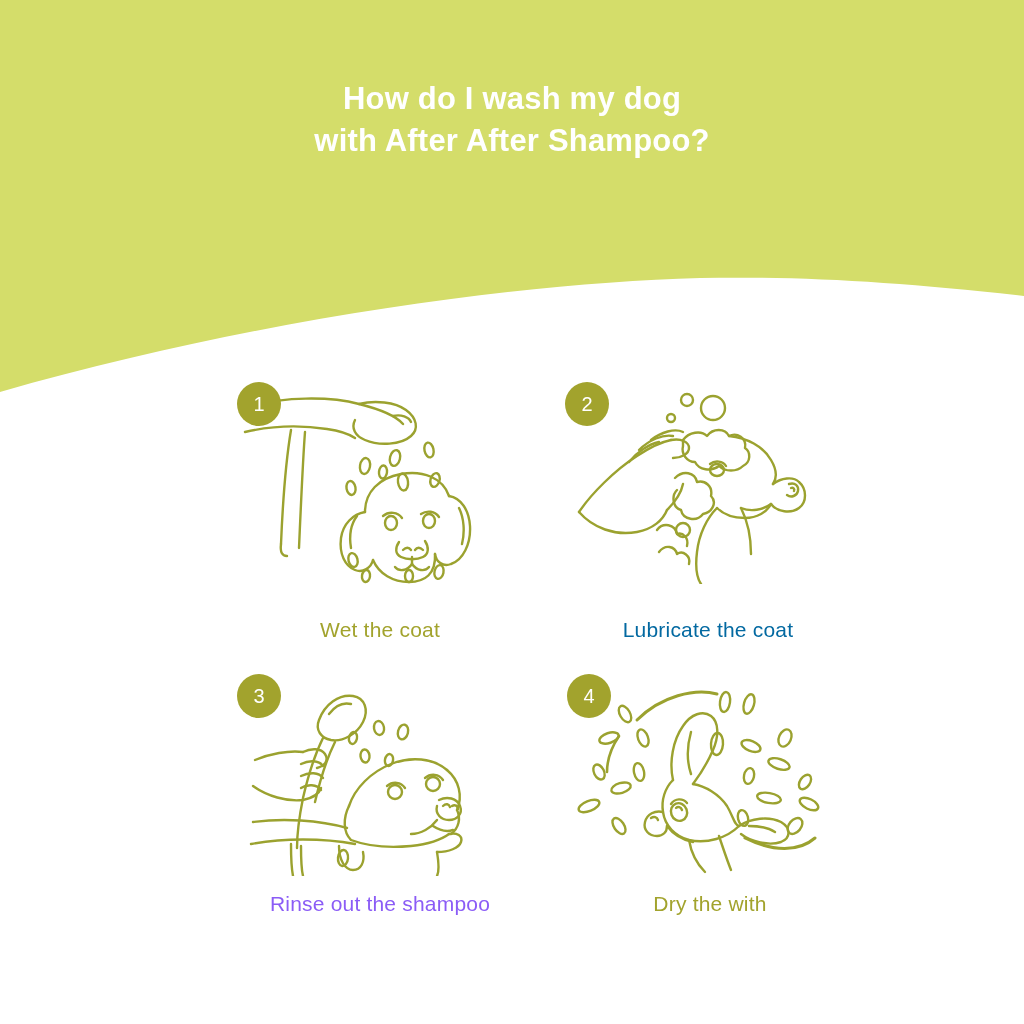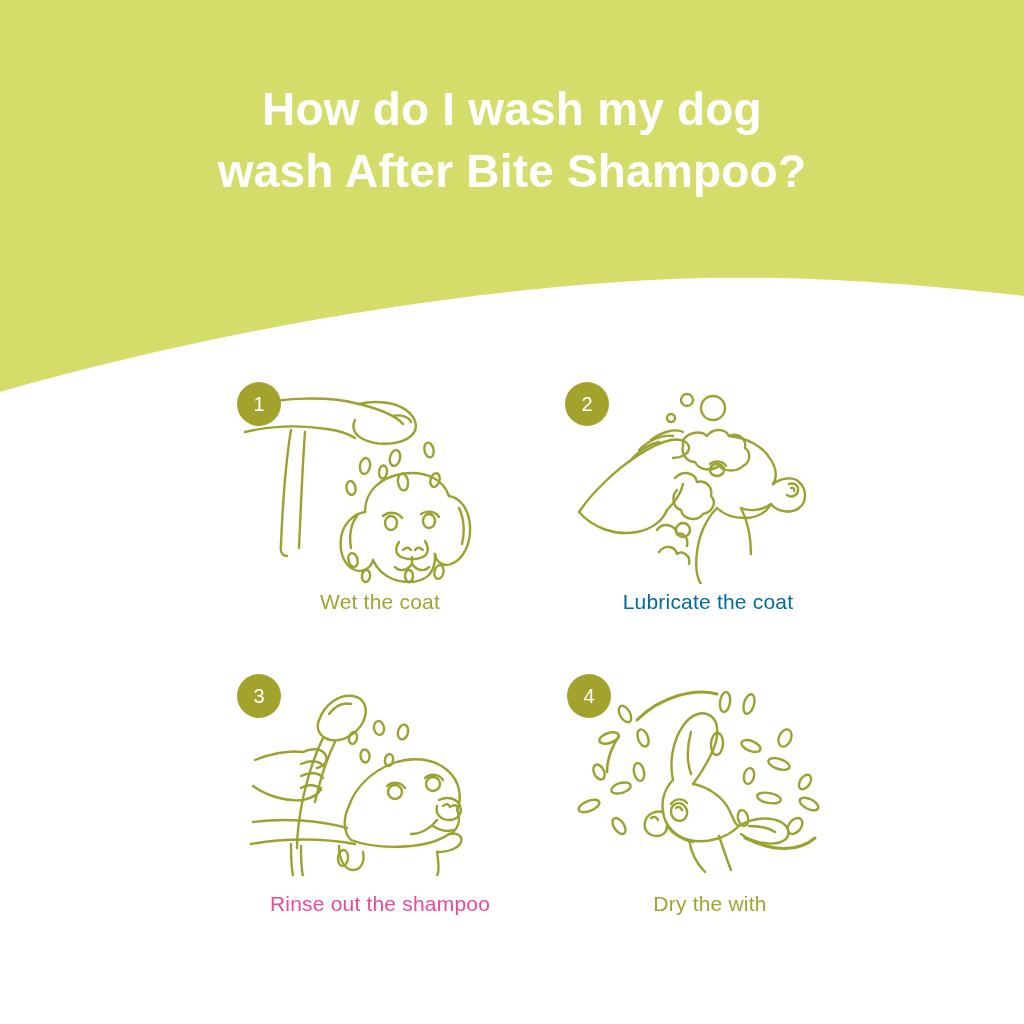--- a/index.html
+++ b/index.html
@@ -24,21 +24,21 @@
     z-index: 1;
   }
   .header-band svg { display: block; }
   .header-title {
     position: absolute;
     left: 0; top: 78px;
     width: 1024px;
     z-index: 3;
     text-align: center;
     color: #ffffff;
-    font-size: 46px;
+    font-size: 31px;
     font-weight: bold;
     line-height: 1.35;
     letter-spacing: 0.2px;
     padding: 0 52px;
   }
   .header-title .line { display: block; white-space: nowrap; }
 
   
   .steps {
     position: absolute;
@@ -70,21 +70,21 @@
   }
   .art {
     position: absolute;
     left: 28px; top: 6px;
     width: 275px; height: 200px;
     z-index: 5;
   }
   .art svg { display: block; width: 100%; height: 100%; }
   .caption {
     position: absolute;
-    left: 0; top: 212px;
+    left: 0; top: 240px;
     width: 330px;
     text-align: center;
     color: #a2a32d;
     font-size: 21px;
     letter-spacing: 0.2px;
     white-space: nowrap;
   }
   .step-3 .caption, .step-4 .caption { top: 222px; }
 </style>
 </head>
@@ -93,21 +93,21 @@
 <div id="page">
 
   <div class="header-band">
     <svg width="1024" height="420" viewBox="0 0 1024 420" xmlns="http://www.w3.org/2000/svg">
       <path id="band-fill" d="M0,0 L1024,0 L1024,296 C900,282 800,276 700,278 C520,283 260,318 0,392 Z" fill="#d4dd6a"></path>
     </svg>
   </div>
 
   <div class="header-title">
     <span class="line">How do I wash my dog</span>
-    <span class="line">wash After Bite Shampoo?</span>
+    <span class="line">with After After Shampoo?</span>
   </div>
 
   <div class="steps">
 
     <div class="step step-1">
       <div class="badge" style="background: rgb(162, 163, 45);">1</div>
       <div class="art">
         <svg viewBox="0 0 275 200" fill="none" stroke="#9ba22f" stroke-width="2.4" stroke-linecap="round" stroke-linejoin="round">
 
           <path d="M8,22 C40,13 86,12 116,20 C140,26 154,33 160,40"></path>
@@ -248,21 +248,21 @@
           <path d="M206,158 C214,156 220,160 218,166 C216,172 206,176 194,176"></path>
           <path d="M10,146 C40,142 76,144 104,152"></path>
           <path d="M8,168 C40,162 80,162 112,168"></path>
           <path d="M194,176 C196,188 196,196 194,200"></path>
           <path d="M48,168 C48,180 48,190 50,200"></path>
           <path d="M58,170 C58,182 58,192 60,200"></path>
 
           <path d="M96,170 C96,184 102,194 110,194 C118,194 122,186 120,176"></path>
         </svg>
       </div>
-      <div class="caption" style="color: #ec4899;">Rinse out the shampoo</div>
+      <div class="caption" style="color: #8b5cf6;">Rinse out the shampoo</div>
     </div>
 
     <div class="step step-4">
       <div class="badge" style="background: rgb(162, 163, 45);">4</div>
       <div class="art">
         <svg viewBox="0 0 275 200" fill="none" stroke="#9ba22f" stroke-width="2.4" stroke-linecap="round" stroke-linejoin="round">
 
           <path d="M64,44 C88,20 122,12 144,18" stroke-width="3"></path>
           <path d="M172,162 C200,176 226,176 242,162" stroke-width="3"></path>
           <path d="M46,60 C38,72 34,84 34,96" stroke-width="2.6"></path>

